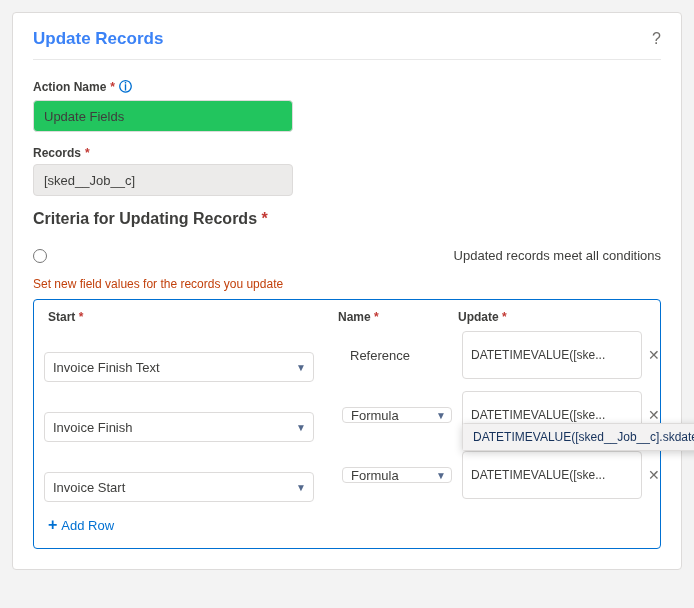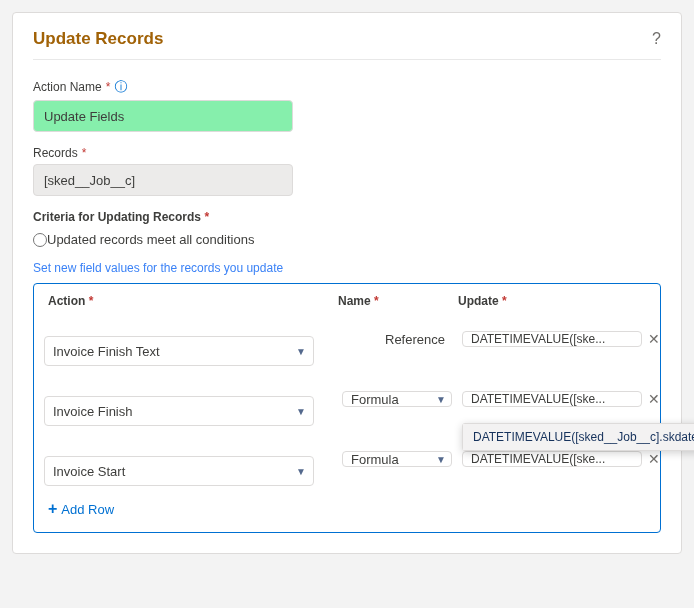--- a/index.html
+++ b/index.html
@@ -27,33 +27,33 @@
       display: flex;
       justify-content: space-between;
       align-items: center;
       margin-bottom: 18px;
       border-bottom: 1px solid #e8e8e8;
       padding-bottom: 10px;
     }
     .card-title {
       font-size: 17px;
       font-weight: 600;
-      color: #a16207;
+      color: #3b82f6;
     }
     .help-icon {
       color: #706e6b;
       font-size: 16px;
       cursor: pointer;
     }
     .form-group {
       margin-bottom: 14px;
     }
     .form-label {
       font-size: 12px;
-      font-weight: 400;
+      font-weight: 700;
       color: #3e3e3c;
       margin-bottom: 4px;
       display: flex;
       align-items: center;
       gap: 4px;
     }
     .required-star {
       color: #c23934;
     }
     .info-icon {
@@ -62,59 +62,60 @@
       cursor: pointer;
     }
     .form-input {
       width: 260px;
       height: 32px;
       border: 1px solid #dddbda;
       border-radius: 4px;
       padding: 0 10px;
       font-size: 13px;
       color: #3e3e3c;
-      background: #86efac;
+      background: #22c55e;
       outline: none;
     }
     .form-input-readonly {
       background: #ecebea;
       color: #3e3e3c;
     }
     .criteria-section {
       margin-bottom: 14px;
     }
     .criteria-title {
-      font-size: 12px;
+      font-size: 16px;
       font-weight: 600;
       color: #3e3e3c;
-      margin-bottom: 8px;
+      margin-bottom: 20px;
     }
     .radio-group {
       display: flex;
       flex-direction: column;
       gap: 6px;
     }
     .radio-item {
       display: flex;
       align-items: center;
       gap: 0;
       font-size: 13px;
       color: #3e3e3c;
+      justify-content: space-between;
     }
     .radio-item input[type="radio"] {
       accent-color: #0070d2;
       width: 14px;
       height: 14px;
     }
     .set-fields-section {
       margin-top: 6px;
     }
     .set-fields-title {
       font-size: 12px;
-      color: #3b82f6;
+      color: #c2410c;
       margin-bottom: 8px;
     }
     .fields-table-container {
       border: 1px solid #0070d2;
       border-radius: 4px;
       padding: 10px 10px 14px 10px;
       background: #fff;
       position: relative;
     }
     .fields-table-header {
@@ -187,30 +188,29 @@
       cursor: pointer;
       outline: none;
     }
     .type-text {
       display: flex;
       align-items: center;
       height: 30px;
       font-size: 13px;
       color: #3e3e3c;
       padding-left: 8px;
-      margin-left: 35px;
     }
     .value-wrapper {
       margin-left: 8px;
       flex: 1;
       position: relative;
     }
     .value-input {
       width: 180px;
-      height: 16px;
+      height: 48px;
       border: 1px solid #dddbda;
       border-radius: 4px;
       padding: 0 8px;
       font-size: 12px;
       color: #3e3e3c;
       background: #fff;
       outline: none;
       overflow: hidden;
       text-overflow: ellipsis;
       white-space: nowrap;
@@ -299,21 +299,21 @@
         </label>
       </div>
     </div>
 
     <div class="set-fields-section">
       <div class="set-fields-title">Set new field values for the records you update</div>
       <div class="fields-table-container">
         
         <div class="fields-table-header">
           <div class="col-header">
-            <span>Action</span>
+            <span>Start</span>
             <span class="required-star">*</span>
           </div>
           <div class="col-header">
             <span>Name</span>
             <span class="required-star">*</span>
           </div>
           <div class="col-header">
             <span>Update</span>
             <span class="required-star">*</span>
           </div>

